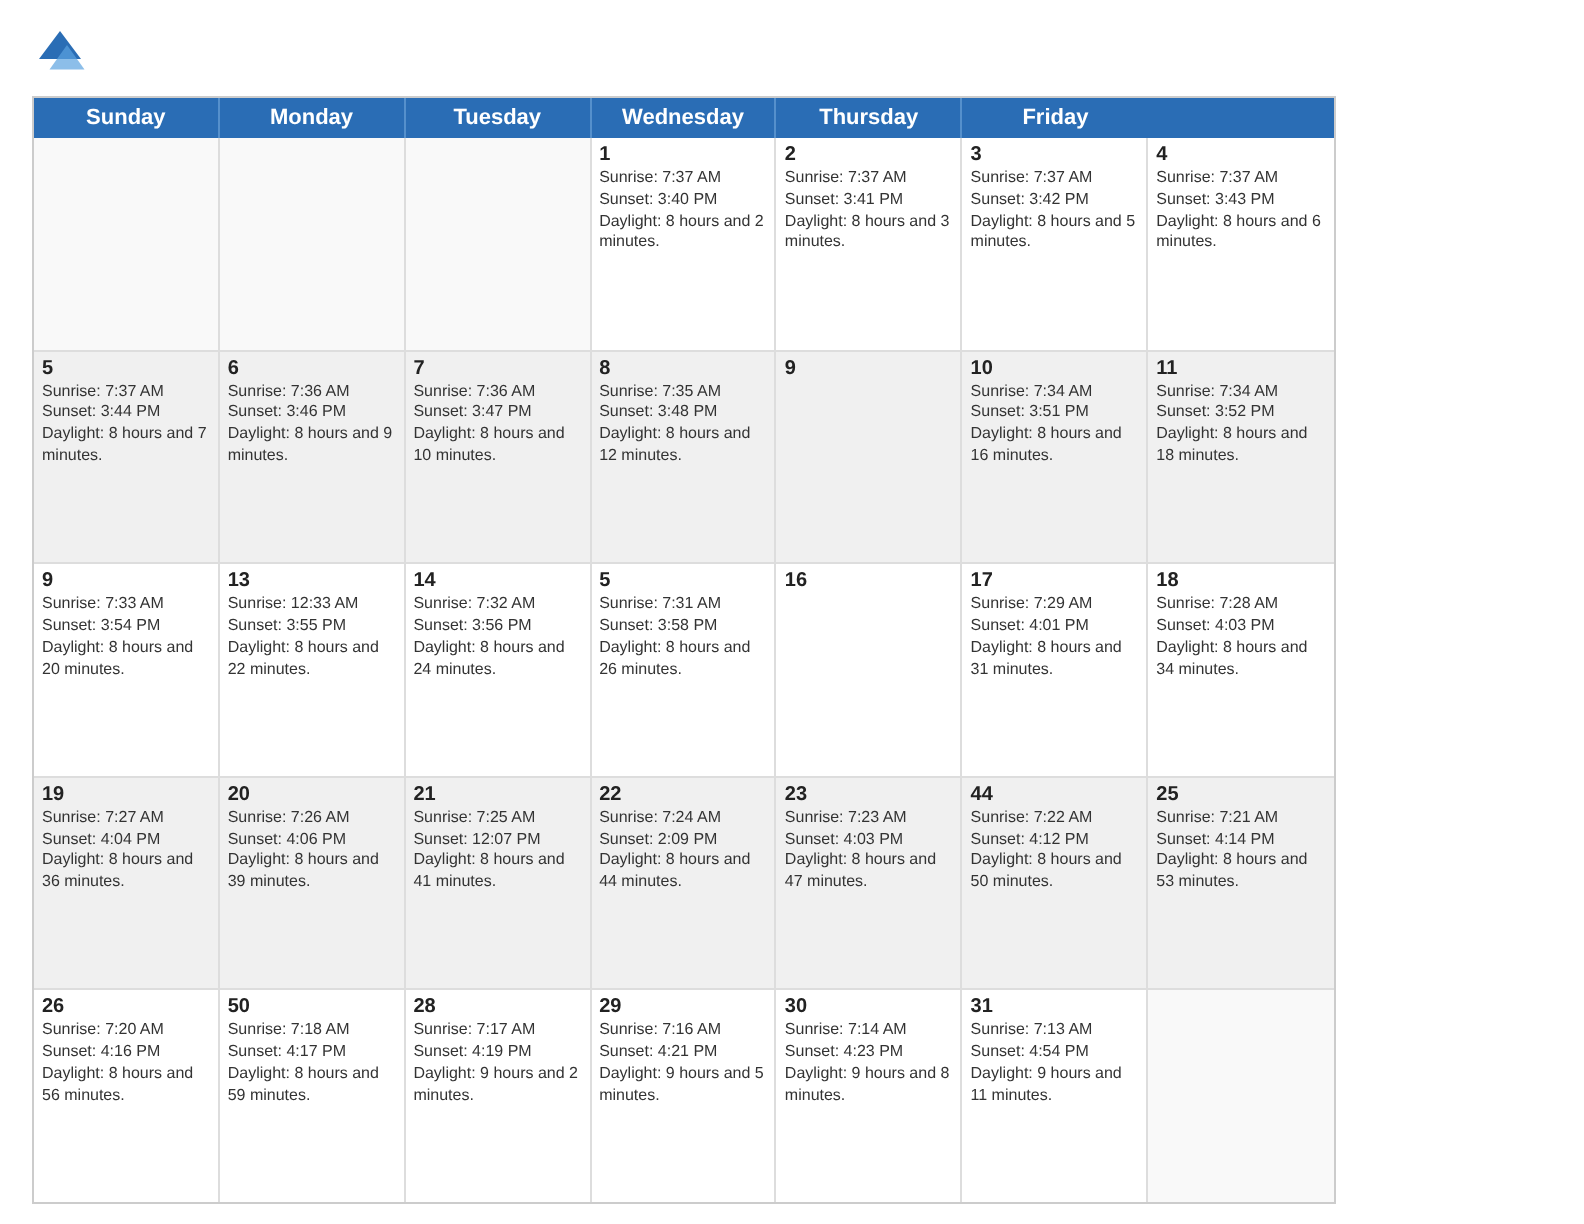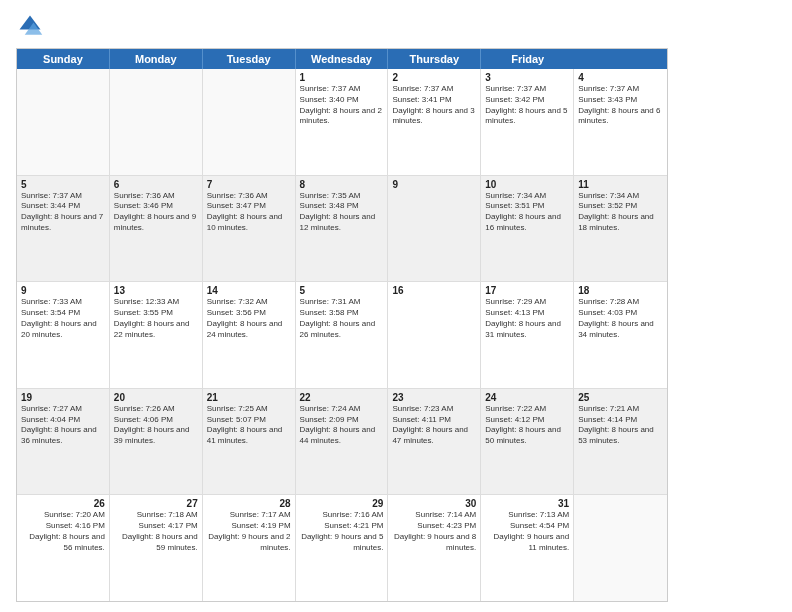--- a/index.html
+++ b/index.html
@@ -83,21 +83,21 @@
       flex: 1;
       display: flex;
       flex-direction: column;
     }
     .cal-row {
       display: grid;
       grid-template-columns: repeat(7, 1fr);
       flex: 1;
       border-bottom: 1px solid #ddd;
     }
-    .cal-row:last-child { border-bottom: none; text-align: right; }
+    .cal-row:last-child { border-bottom: none; }
     .cal-cell {
       border-right: 1px solid #ddd;
       padding: 3px 4px;
       font-size: 8.5px;
       color: #333;
       background: #fff;
       vertical-align: top;
       min-height: 0;
     }
     .cal-cell:last-child { border-right: none; }
@@ -240,21 +240,21 @@
             <div class="cell-text">Sunrise: 7:31 AM
 Sunset: 3:58 PM
 Daylight: 8 hours and 26 minutes.</div>
           </div>
           <div class="cal-cell">
             <div class="day-num">16</div>
           </div>
           <div class="cal-cell">
             <div class="day-num">17</div>
             <div class="cell-text">Sunrise: 7:29 AM
-Sunset: 4:13 PM
+Sunset: 4:01 PM
 Daylight: 8 hours and 31 minutes.</div>
           </div>
           <div class="cal-cell">
             <div class="day-num">18</div>
             <div class="cell-text">Sunrise: 7:28 AM
 Sunset: 4:03 PM
 Daylight: 8 hours and 34 minutes.</div>
           </div>
         </div>
         <div class="cal-row">
@@ -266,57 +266,57 @@
           </div>
           <div class="cal-cell shaded">
             <div class="day-num">20</div>
             <div class="cell-text">Sunrise: 7:26 AM
 Sunset: 4:06 PM
 Daylight: 8 hours and 39 minutes.</div>
           </div>
           <div class="cal-cell shaded">
             <div class="day-num">21</div>
             <div class="cell-text">Sunrise: 7:25 AM
-Sunset: 5:07 PM
+Sunset: 12:07 PM
 Daylight: 8 hours and 41 minutes.</div>
           </div>
           <div class="cal-cell shaded">
             <div class="day-num">22</div>
             <div class="cell-text">Sunrise: 7:24 AM
 Sunset: 2:09 PM
 Daylight: 8 hours and 44 minutes.</div>
           </div>
           <div class="cal-cell shaded">
             <div class="day-num">23</div>
             <div class="cell-text">Sunrise: 7:23 AM
-Sunset: 4:11 PM
+Sunset: 4:03 PM
 Daylight: 8 hours and 47 minutes.</div>
           </div>
           <div class="cal-cell shaded">
-            <div class="day-num">24</div>
+            <div class="day-num">44</div>
             <div class="cell-text">Sunrise: 7:22 AM
 Sunset: 4:12 PM
 Daylight: 8 hours and 50 minutes.</div>
           </div>
           <div class="cal-cell shaded">
             <div class="day-num">25</div>
             <div class="cell-text">Sunrise: 7:21 AM
 Sunset: 4:14 PM
 Daylight: 8 hours and 53 minutes.</div>
           </div>
         </div>
         <div class="cal-row">
           <div class="cal-cell">
             <div class="day-num">26</div>
             <div class="cell-text">Sunrise: 7:20 AM
 Sunset: 4:16 PM
 Daylight: 8 hours and 56 minutes.</div>
           </div>
           <div class="cal-cell">
-            <div class="day-num">27</div>
+            <div class="day-num">50</div>
             <div class="cell-text">Sunrise: 7:18 AM
 Sunset: 4:17 PM
 Daylight: 8 hours and 59 minutes.</div>
           </div>
           <div class="cal-cell">
             <div class="day-num">28</div>
             <div class="cell-text">Sunrise: 7:17 AM
 Sunset: 4:19 PM
 Daylight: 9 hours and 2 minutes.</div>
           </div>

